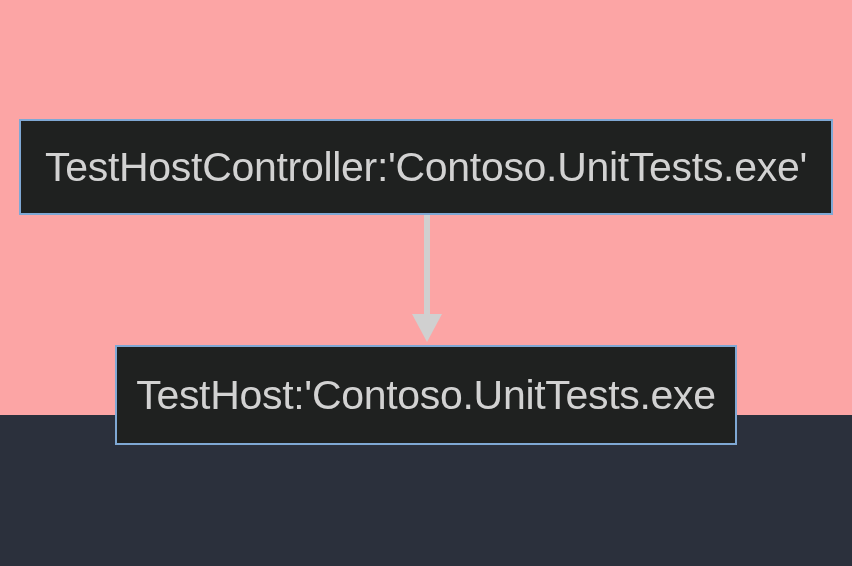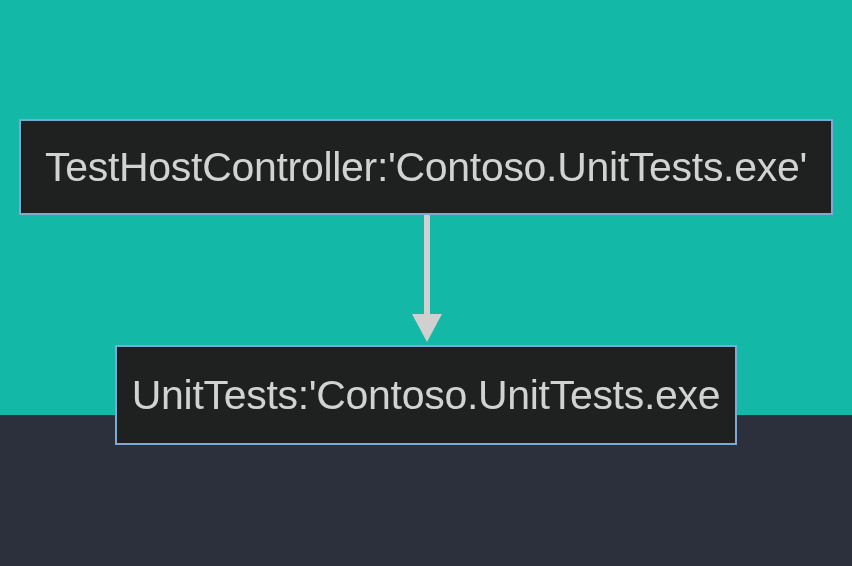--- a/index.html
+++ b/index.html
@@ -11,21 +11,21 @@
   body {
     width: 852px;
     height: 566px;
     overflow: hidden;
     font-family: "Liberation Sans", "DejaVu Sans", sans-serif;
   }
   #canvas {
     position: relative;
     width: 852px;
     height: 415px;
-    background: #14b8a6;
+    background: #fca5a5;
   }
 
   
   .node {
     position: absolute;
     box-sizing: border-box;
     background: #1f2120;
     border: 2px solid #7fa8d4;
     display: flex;
     align-items: center;
@@ -74,16 +74,16 @@
       <line x1="427" y1="215" x2="427" y2="316" stroke="#d0d0d0" stroke-width="6"></line>
       <polygon points="412,314 442,314 427,342" fill="#d0d0d0"></polygon>
     </g>
   </svg>
 
   <div class="node" id="node-top">
     <span class="node-label">TestHostController:'Contoso.UnitTests.exe'</span>
   </div>
 
   <div class="node" id="node-bottom">
-    <span class="node-label">UnitTests:'Contoso.UnitTests.exe</span>
+    <span class="node-label">TestHost:'Contoso.UnitTests.exe</span>
   </div>
 
 </div>
 
 </body></html>

